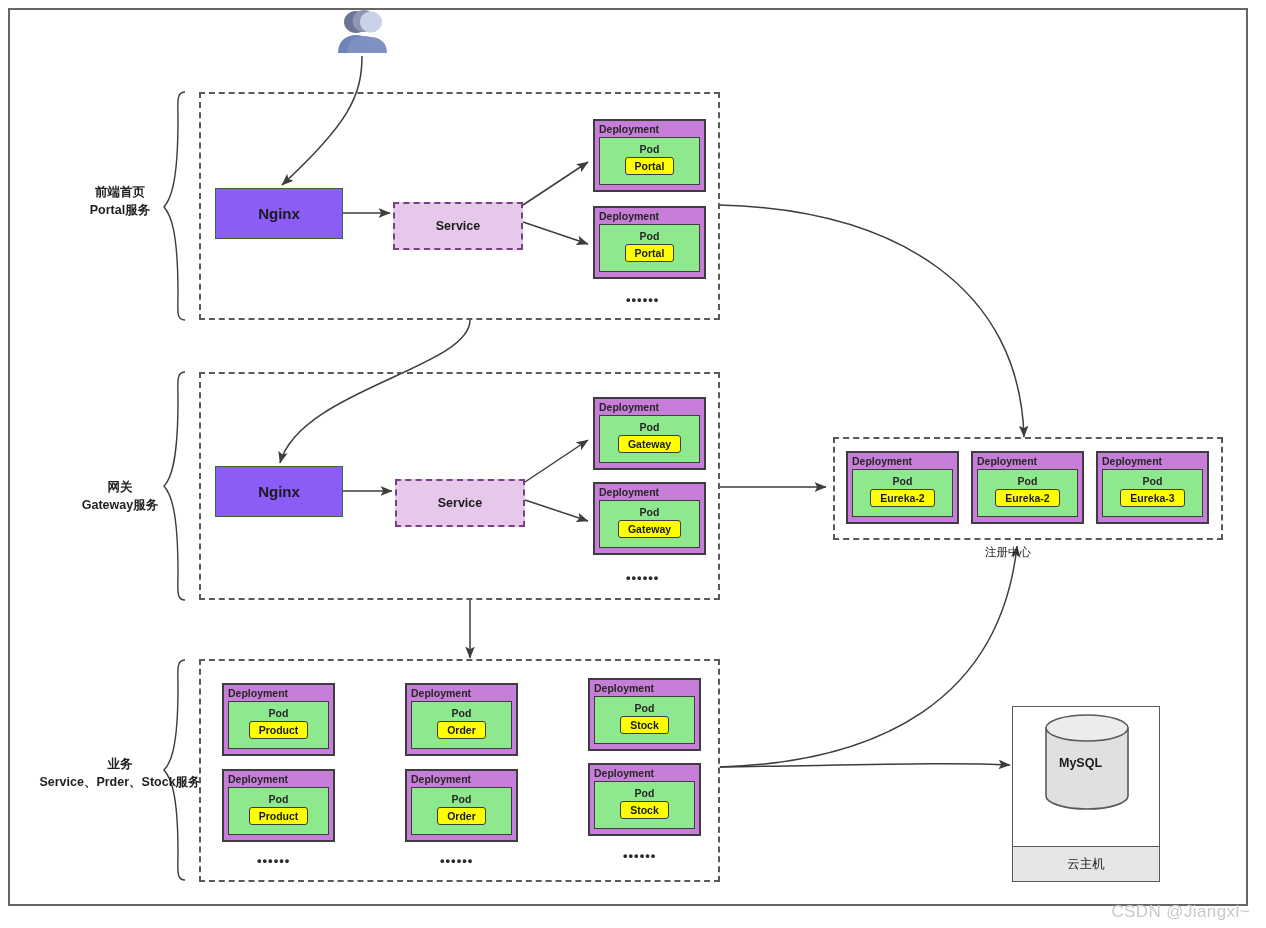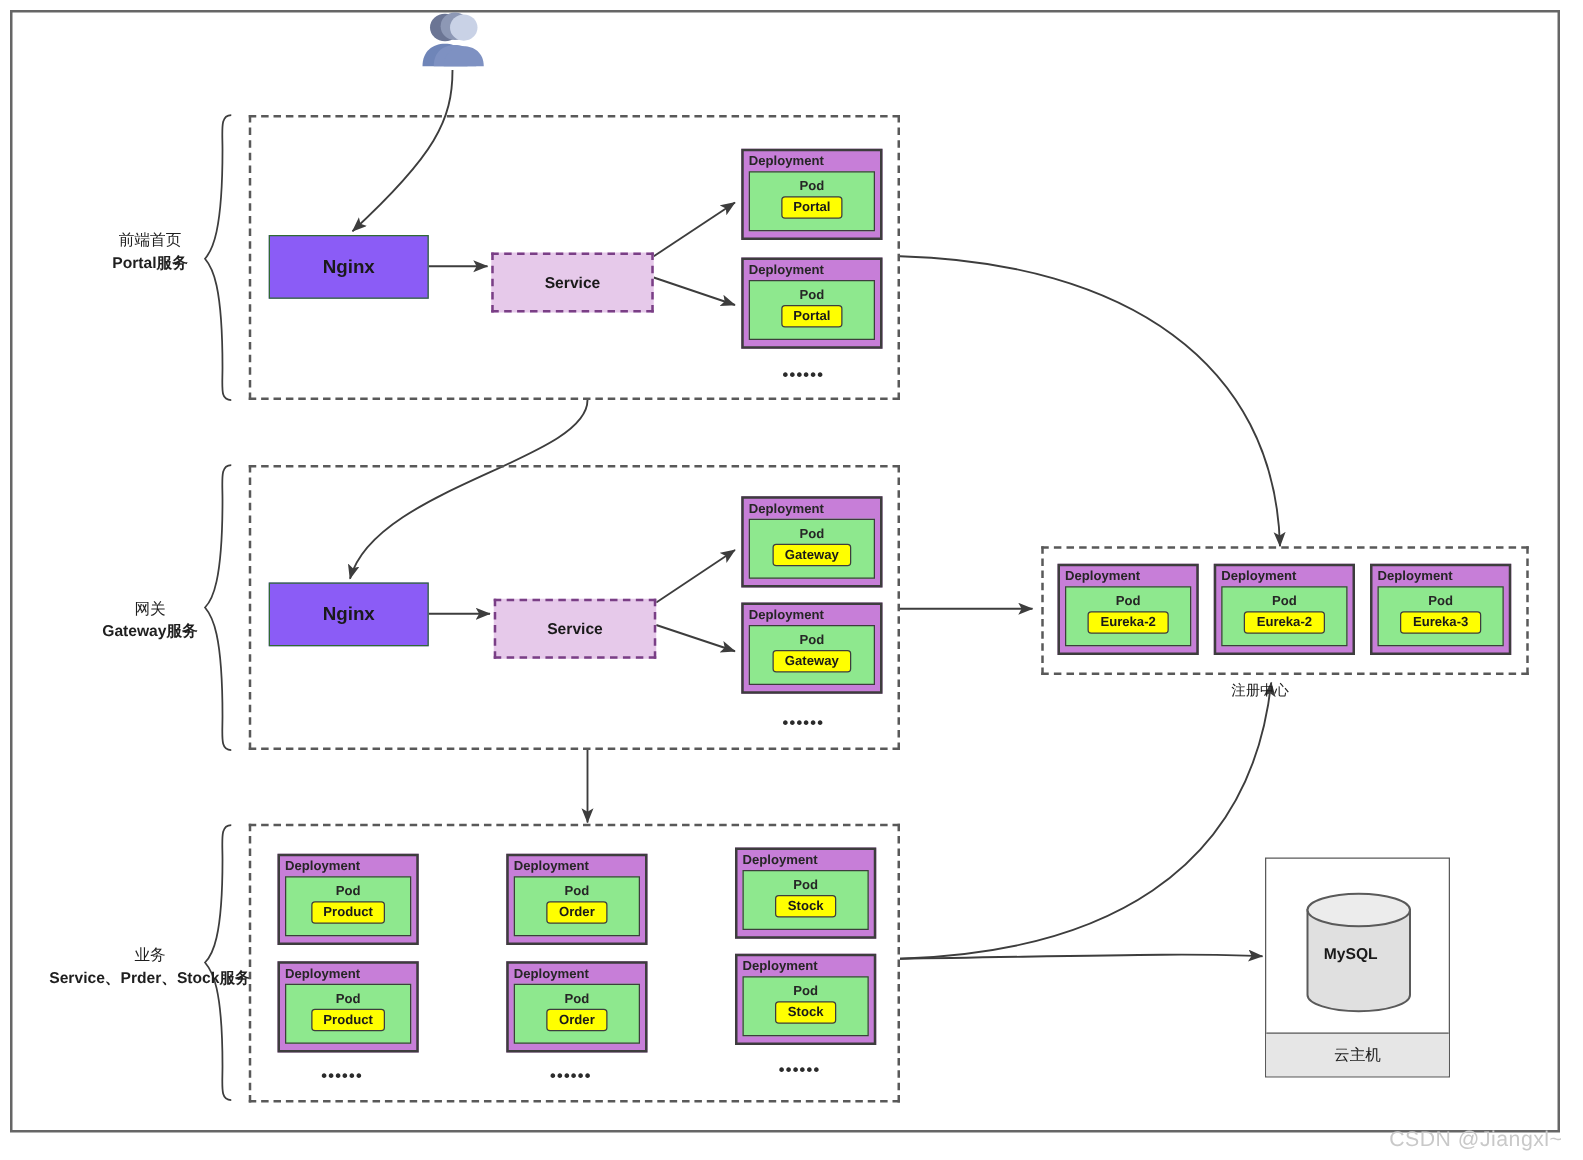--- a/index.html
+++ b/index.html
@@ -36,21 +36,21 @@
   }
   
   .tier-label {
     position: absolute;
     text-align: center;
     font-size: 12.5px;
     color: #1f1f1f;
     line-height: 1.45;
     white-space: nowrap;
   }
-  .tier-label .ln1 { display: block; font-weight: normal; }
+  .tier-label .ln1 { display: block; font-weight: bold; }
   .tier-label .ln2 { display: block; font-weight: bold; }
   
   .nginx-box {
     position: absolute;
     background: #8b5cf6;
     border: 1.6px solid #2f6b33;
     box-sizing: border-box;
     display: flex;
     align-items: center;
     justify-content: center;
@@ -130,20 +130,21 @@
     letter-spacing: 1px;
     color: #2b2b2b;
     white-space: nowrap;
   }
   
   .cloudhost {
     position: absolute;
     border: 1.8px solid #5a5a5a;
     background: #ffffff;
     box-sizing: border-box;
+    margin-top: 20px;
   }
   .cloudhost .host-footer {
     position: absolute;
     left: 0;
     right: 0;
     bottom: 0;
     height: 34px;
     background: #e6e6e6;
     border-top: 1.8px solid #5a5a5a;
     display: flex;

